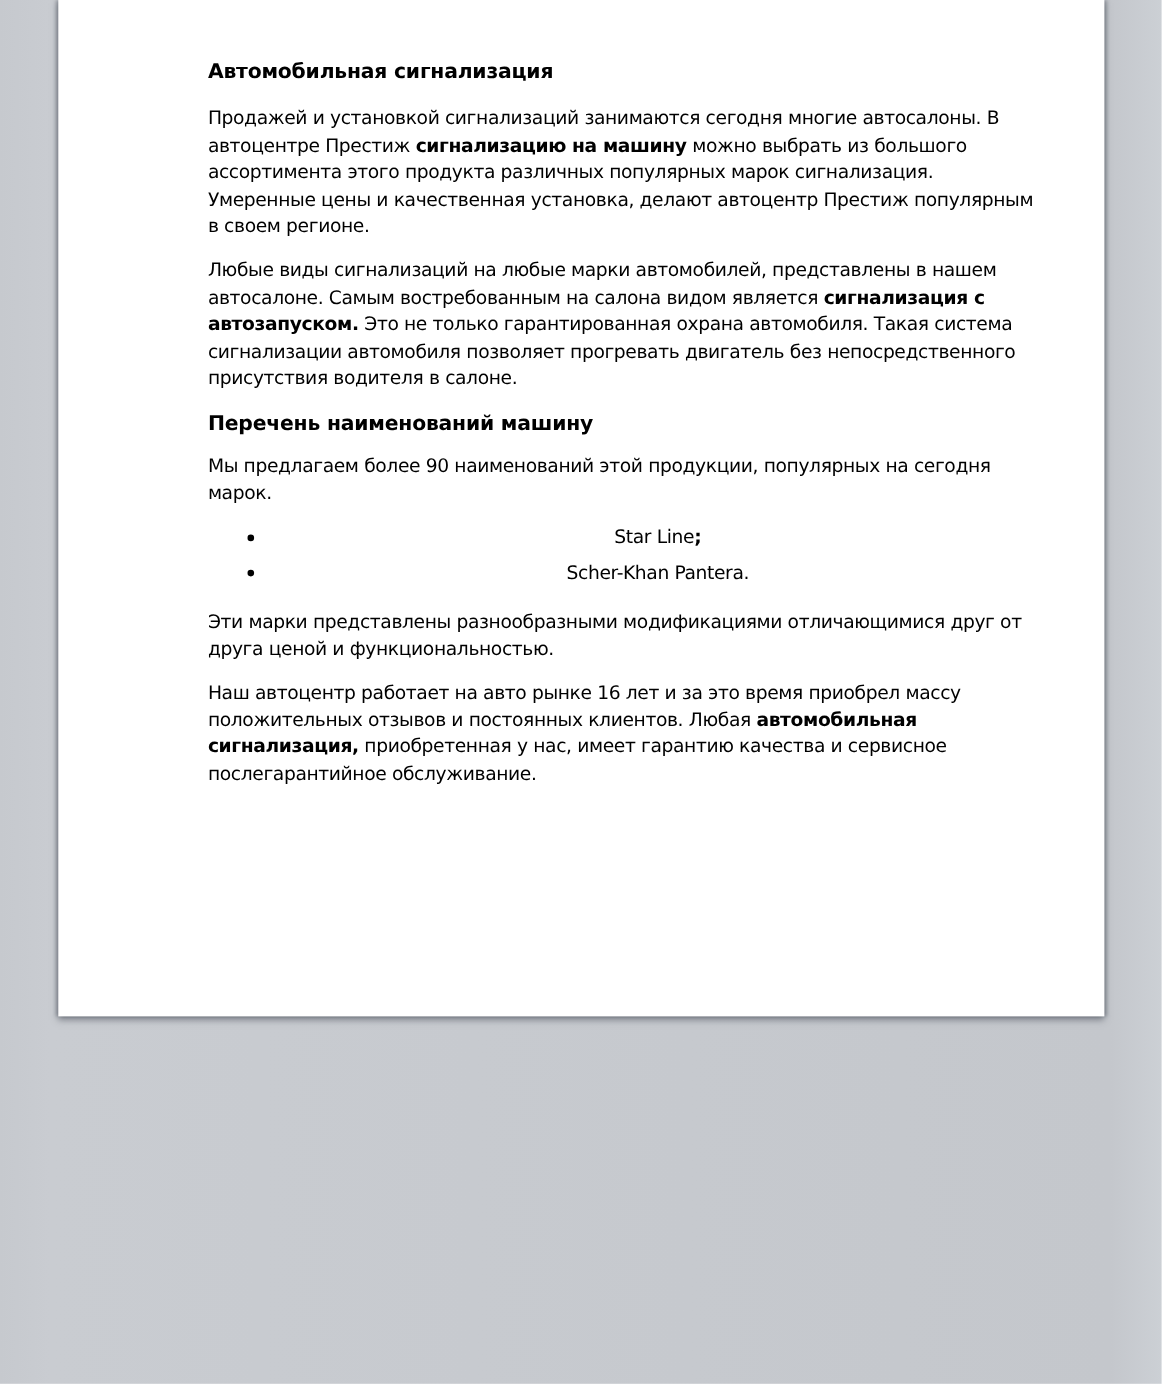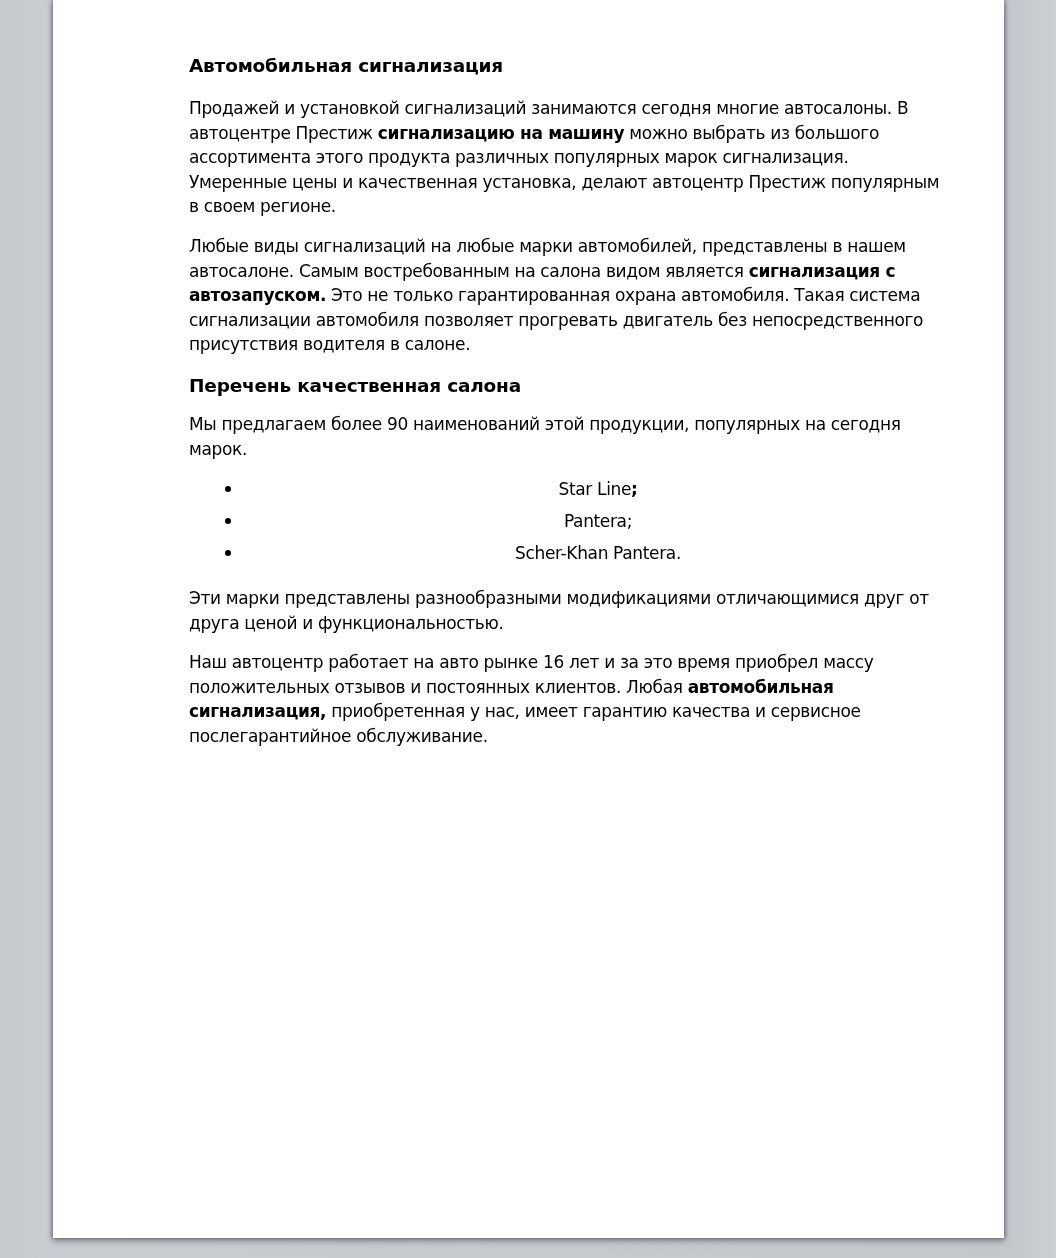--- a/index.html
+++ b/index.html
@@ -3,21 +3,21 @@
 <meta charset="utf-8">
 <style>
   html, body { margin: 0; padding: 0; }
   body {
     width: 1056px; height: 1258px; overflow: hidden;
     background: linear-gradient(to right, #c6c9ce 0px, #c9ccd1 45px, #c4c7cc 1010px, #ccd0d5 1056px);
     position: relative;
     font-family: "DejaVu Sans", sans-serif;
   }
   .page {
-    position: absolute; left: 53px; top: 0; width: 951px; height: 1238px;
+    position: absolute; left: 53px; top: 0; width: 951px; height: 924px;
     background: #ffffff;
     box-shadow: 0 3px 6px rgba(70,75,85,0.55), -2px 0 3px rgba(70,75,85,0.35), 2px 0 3px rgba(70,75,85,0.35);
   }
   .content {
     position: absolute; left: 136px; top: 52px; width: 760px;
     color: #000; font-size: 17px; line-height: 24.6px;
     letter-spacing: -0.35px;
   }
   h2 {
     font-size: 18.5px; font-weight: bold; margin: 0 0 16px 0; line-height: 28px;
@@ -35,27 +35,26 @@
 <body>
 
 <div class="page">
   <div class="content">
     <h2>Автомобильная сигнализация</h2>
 
     <p><span>Продажей и установкой сигнализаций занимаются сегодня многие автосалоны. В автоцентре Престиж </span><b>сигнализацию на машину</b><span> можно выбрать из большого ассортимента этого продукта различных популярных марок сигнализация. Умеренные цены и качественная установка, делают автоцентр Престиж популярным в своем регионе.</span></p>
 
     <p><span>Любые виды сигнализаций на любые марки автомобилей, представлены в нашем автосалоне. Самым востребованным на салона видом является </span><b>сигнализация с автозапуском.</b><span> Это не только гарантированная охрана автомобиля. Такая система сигнализации автомобиля позволяет прогревать двигатель без непосредственного присутствия водителя в салоне.</span></p>
 
-    <h2 style="margin-bottom:12px;">Перечень качественная салона</h2>
+    <h2 style="margin-bottom:12px;">Перечень наименований машину</h2>
 
     <p style="margin-bottom:16px;">Мы предлагаем более 90 наименований этой продукции, популярных на сегодня марок.</p>
 
     <ul>
       <li><span class="bullet"></span><span>Star Line</span><b>;</b></li>
-      <li><span class="bullet"></span><span>Pantera;</span></li>
       <li><span class="bullet"></span><span>Scher-Khan Pantera.</span></li>
     </ul>
 
     <p>Эти марки представлены разнообразными модификациями отличающимися друг от друга ценой и функциональностью.</p>
 
     <p><span>Наш автоцентр работает на авто рынке 16 лет и за это время приобрел массу положительных отзывов и постоянных клиентов. Любая </span><b>автомобильная сигнализация,</b><span> приобретенная у нас, имеет гарантию качества и сервисное послегарантийное обслуживание.</span></p>
   </div>
 </div>
 
 </body></html>

